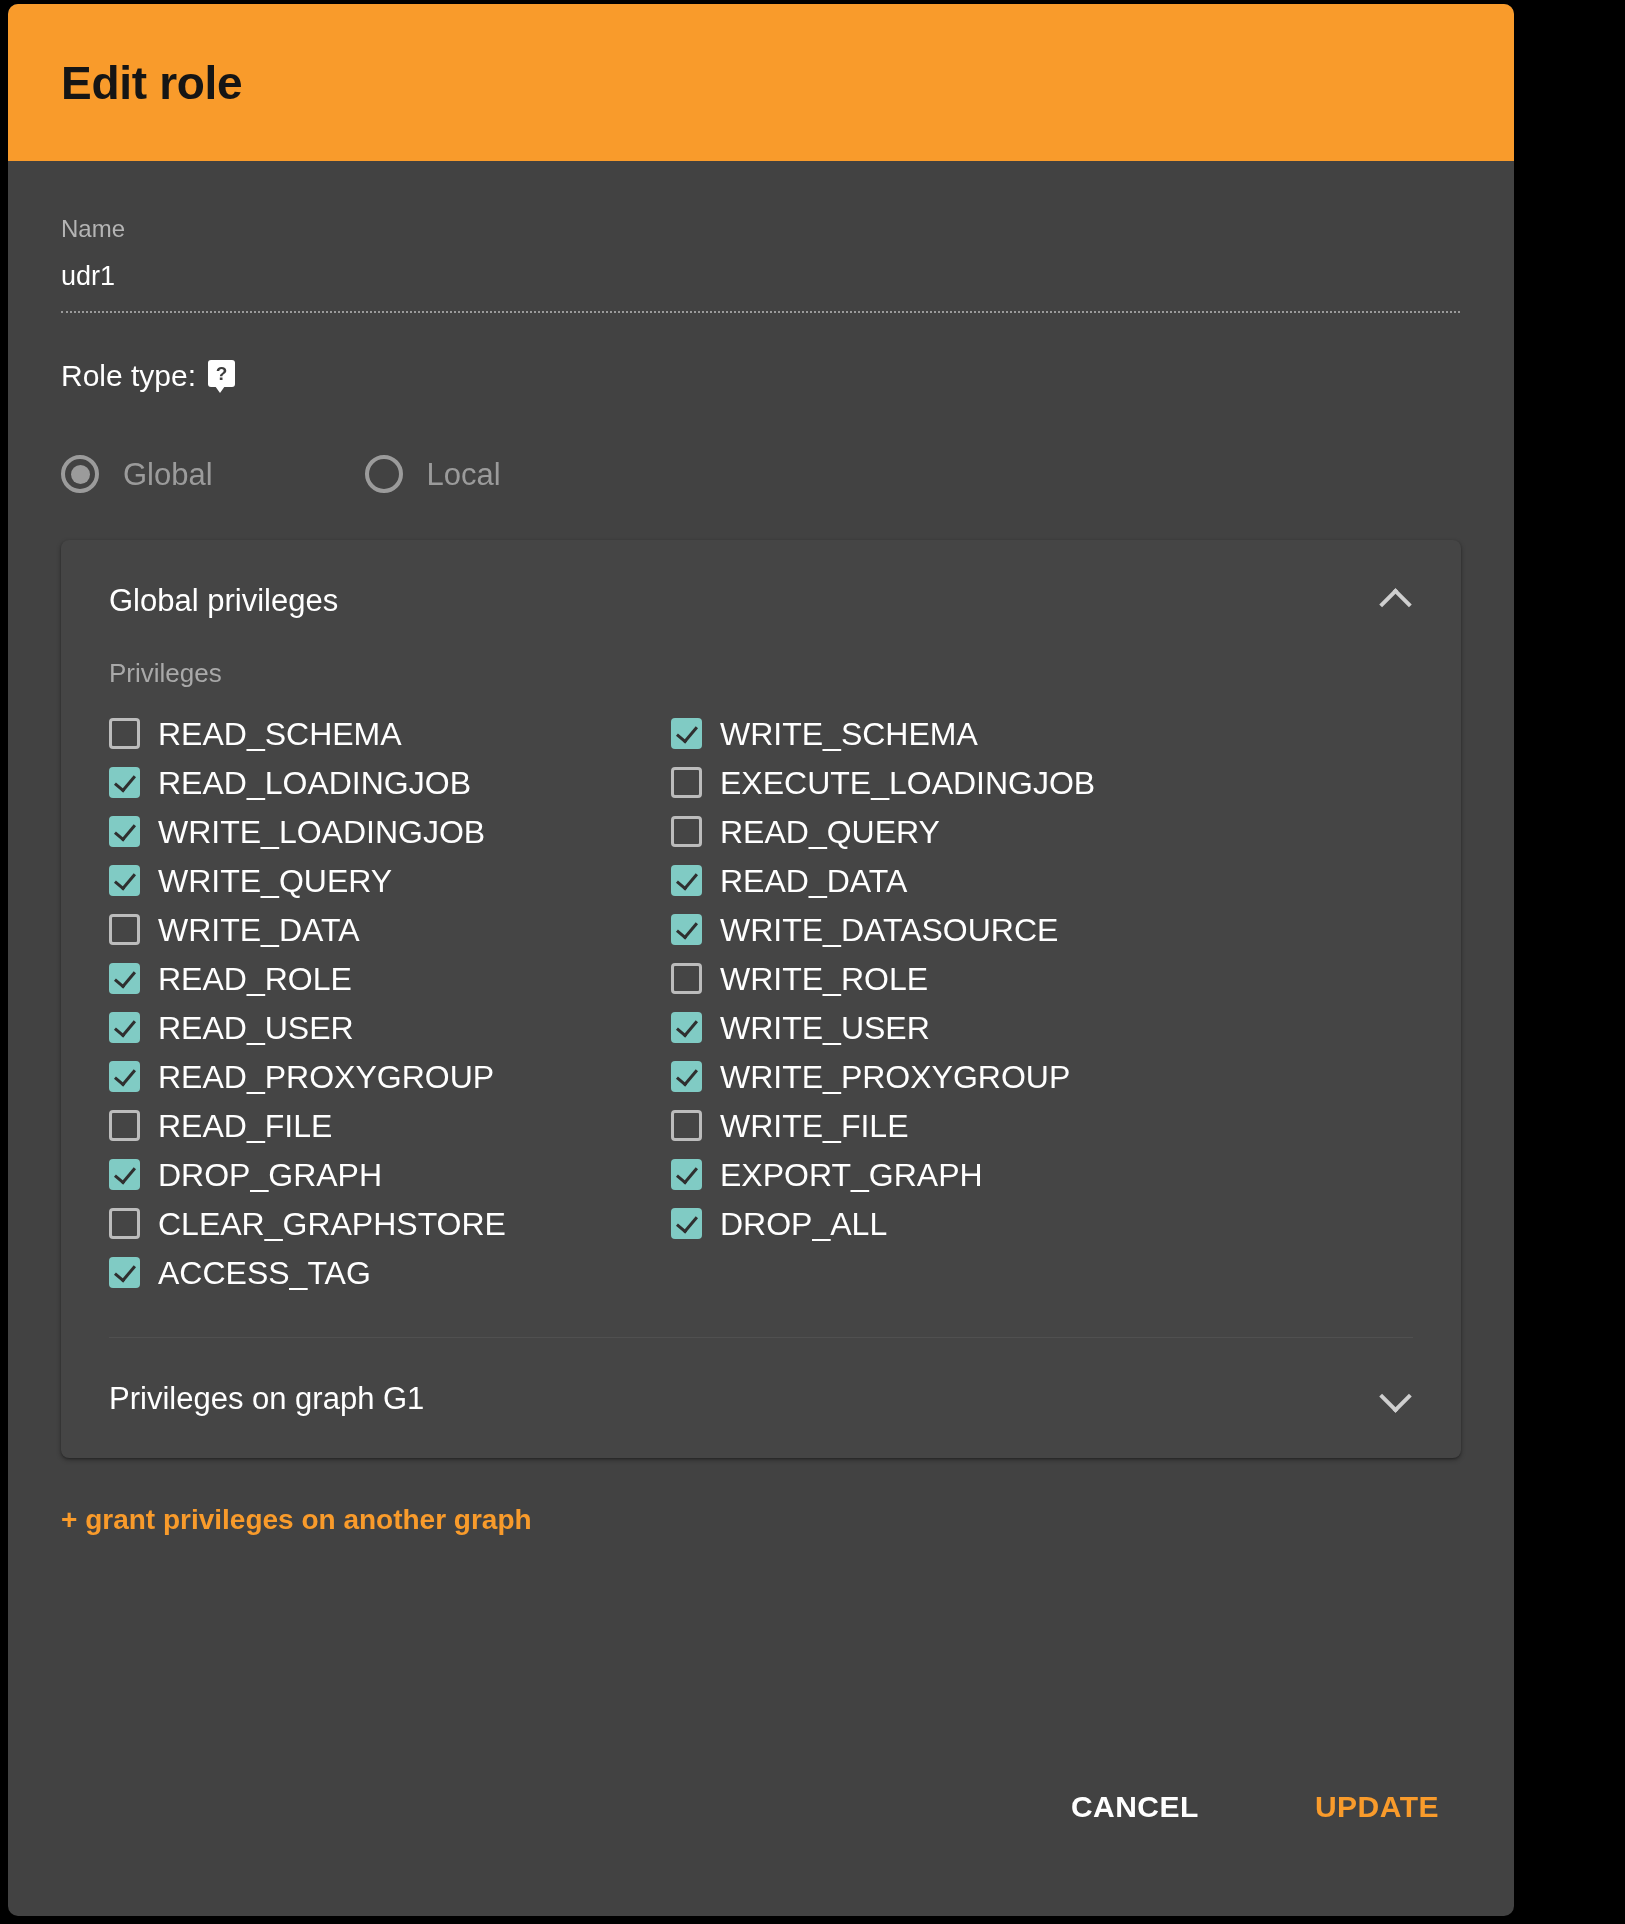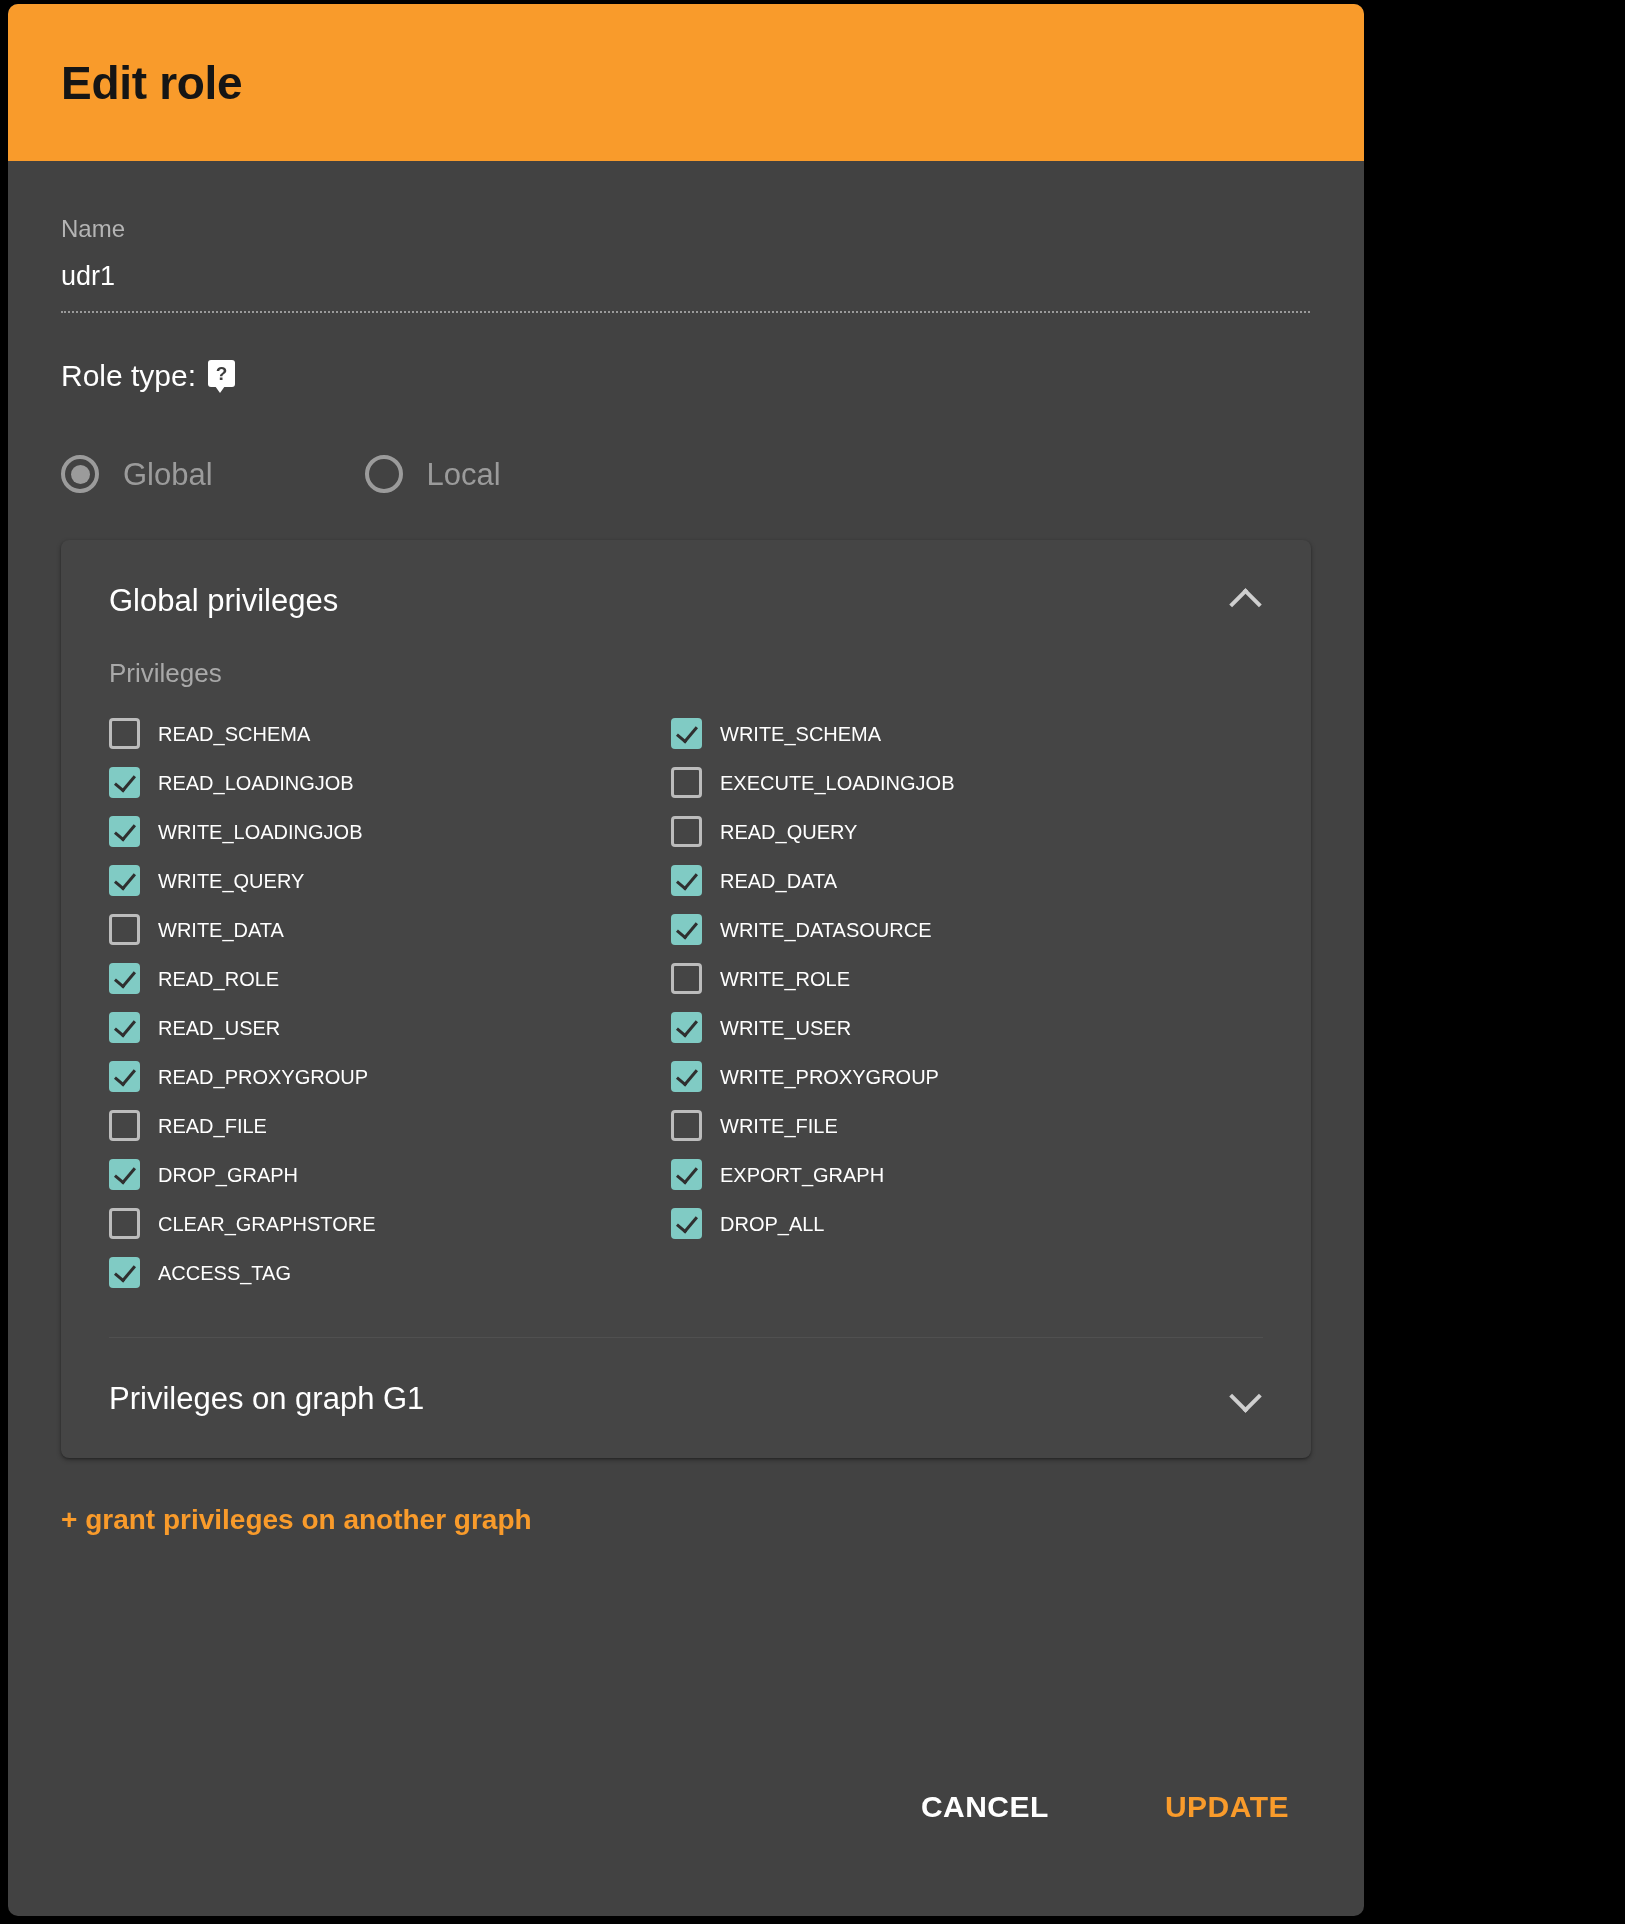--- a/index.html
+++ b/index.html
@@ -12,21 +12,21 @@
     height: 1924px;
     font-family: "Liberation Sans", sans-serif;
     overflow: hidden;
   }
 
   
   .dialog {
     position: absolute;
     left: 8px;
     top: 4px;
-    width: 1356px;
+    width: 1506px;
     height: 1912px;
     background: #424242;
     border-radius: 10px;
     overflow: hidden;
     box-sizing: border-box;
     display: flex;
     flex-direction: column;
   }
 
   
@@ -237,21 +237,21 @@
     left: 10px;
     top: 4px;
     width: 9px;
     height: 17px;
     border-right: 3px solid #2f2f2f;
     border-bottom: 3px solid #2f2f2f;
     transform: rotate(40deg);
   }
   .priv-label {
     margin-left: 18px;
-    font-size: 20px;
+    font-size: 32px;
     color: #ffffff;
     line-height: 1;
     white-space: nowrap;
   }
 
   .panel-divider {
     height: 1px;
     background: #505050;
     margin: 0 48px;
   }

